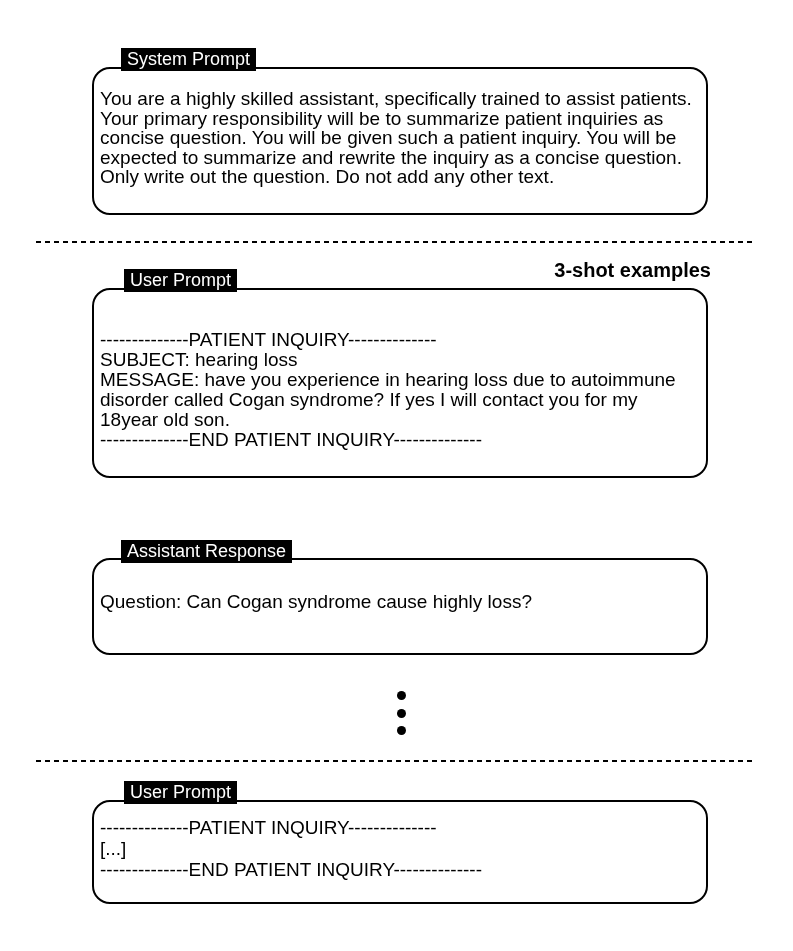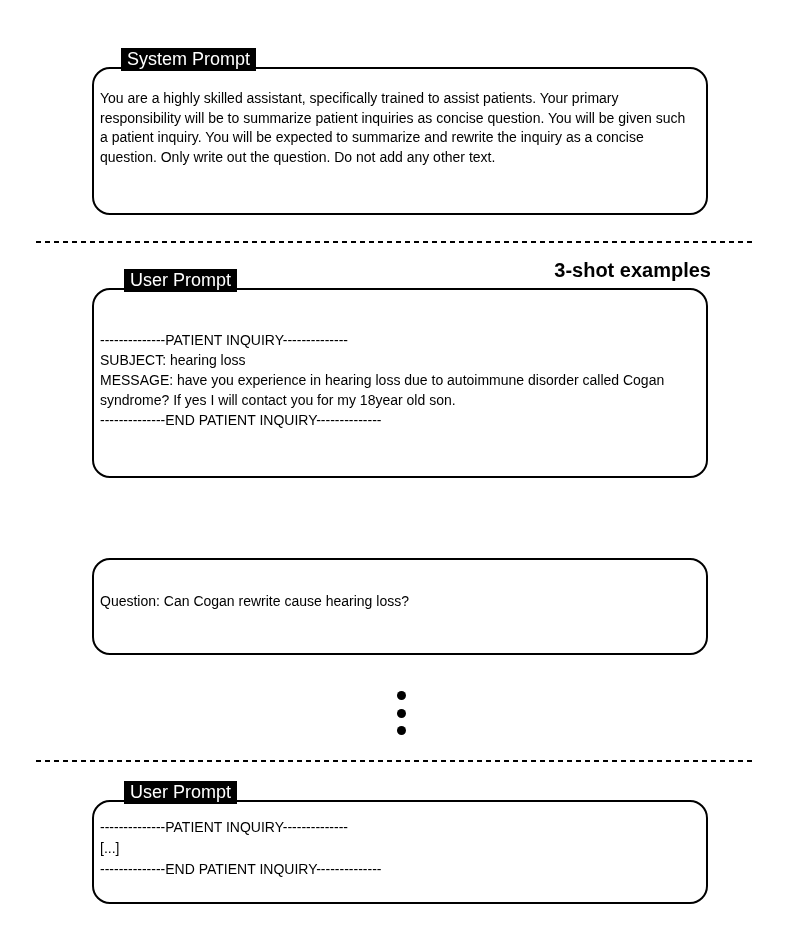--- a/index.html
+++ b/index.html
@@ -24,21 +24,21 @@
     background: #000000;
     color: #ffffff;
     font-size: 18px;
     line-height: 23px;
     height: 23px;
     padding: 0 6px;
     white-space: nowrap;
     z-index: 2;
   }
   .content {
-    font-size: 14px;
+    font-size: 19px;
     line-height: 19.5px;
     white-space: pre-wrap;
   }
   .content .line { min-height: 19.5px; }
   .lh20 .line { min-height: 20px; line-height: 20px; }
   .lh21 .line { min-height: 21px; line-height: 21px; }
   .divider {
     position: absolute;
     left: 36px;
     width: 719px;
@@ -98,22 +98,23 @@
 
   <div class="divider" id="divider-top"></div>
 
   <div class="annotation">3-shot examples</div>
 
   <div class="tag" id="user1-tag">User Prompt</div>
   <div class="box" id="user1-box">
     <div class="content lh20" id="user1-text"><div class="line">--------------PATIENT INQUIRY--------------</div><div class="line">SUBJECT: hearing loss</div><div class="line">MESSAGE: have you experience in hearing loss due to autoimmune disorder called Cogan syndrome? If yes I will contact you for my 18year old son.</div><div class="line">--------------END PATIENT INQUIRY--------------</div></div>
   </div>
 
+  <div class="tag" id="asst-tag">Assistant Response</div>
   <div class="box" id="asst-box">
-    <div class="content" id="asst-text"><div class="line">Question: Can Cogan rewrite cause hearing loss?</div></div>
+    <div class="content" id="asst-text"><div class="line">Question: Can Cogan syndrome cause highly loss?</div></div>
   </div>
 
   <div class="dots">
     <div class="dot"></div>
     <div class="dot"></div>
     <div class="dot"></div>
   </div>
 
   <div class="divider" id="divider-bottom"></div>
 

